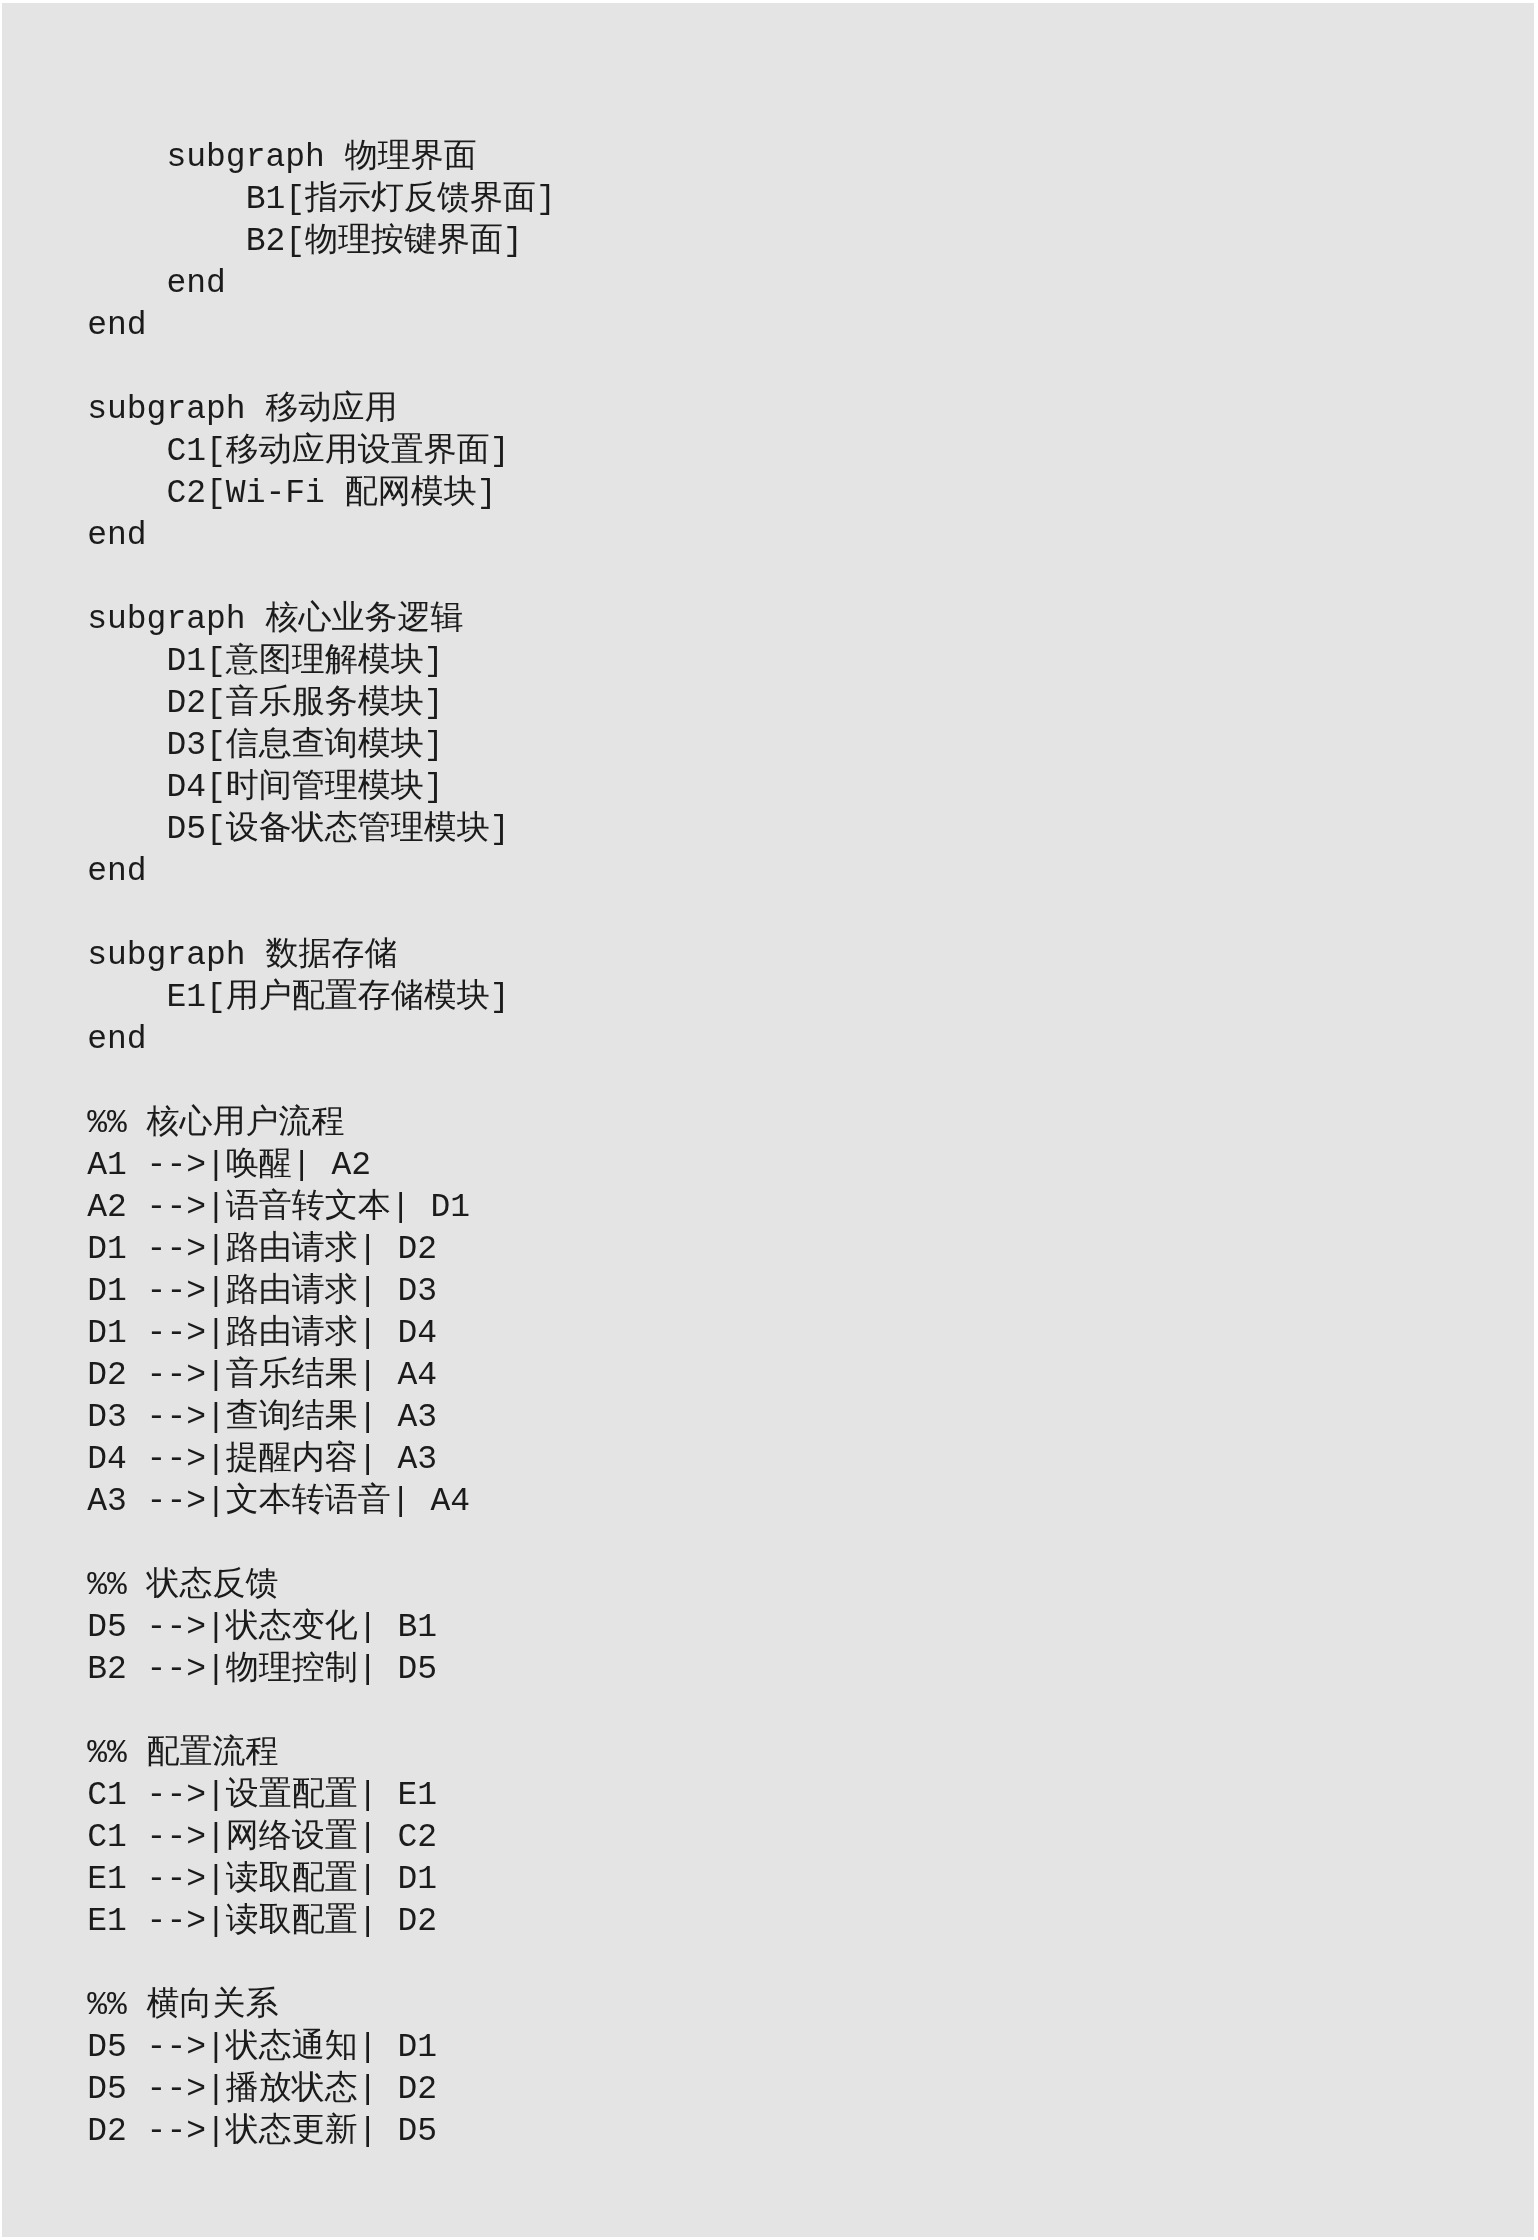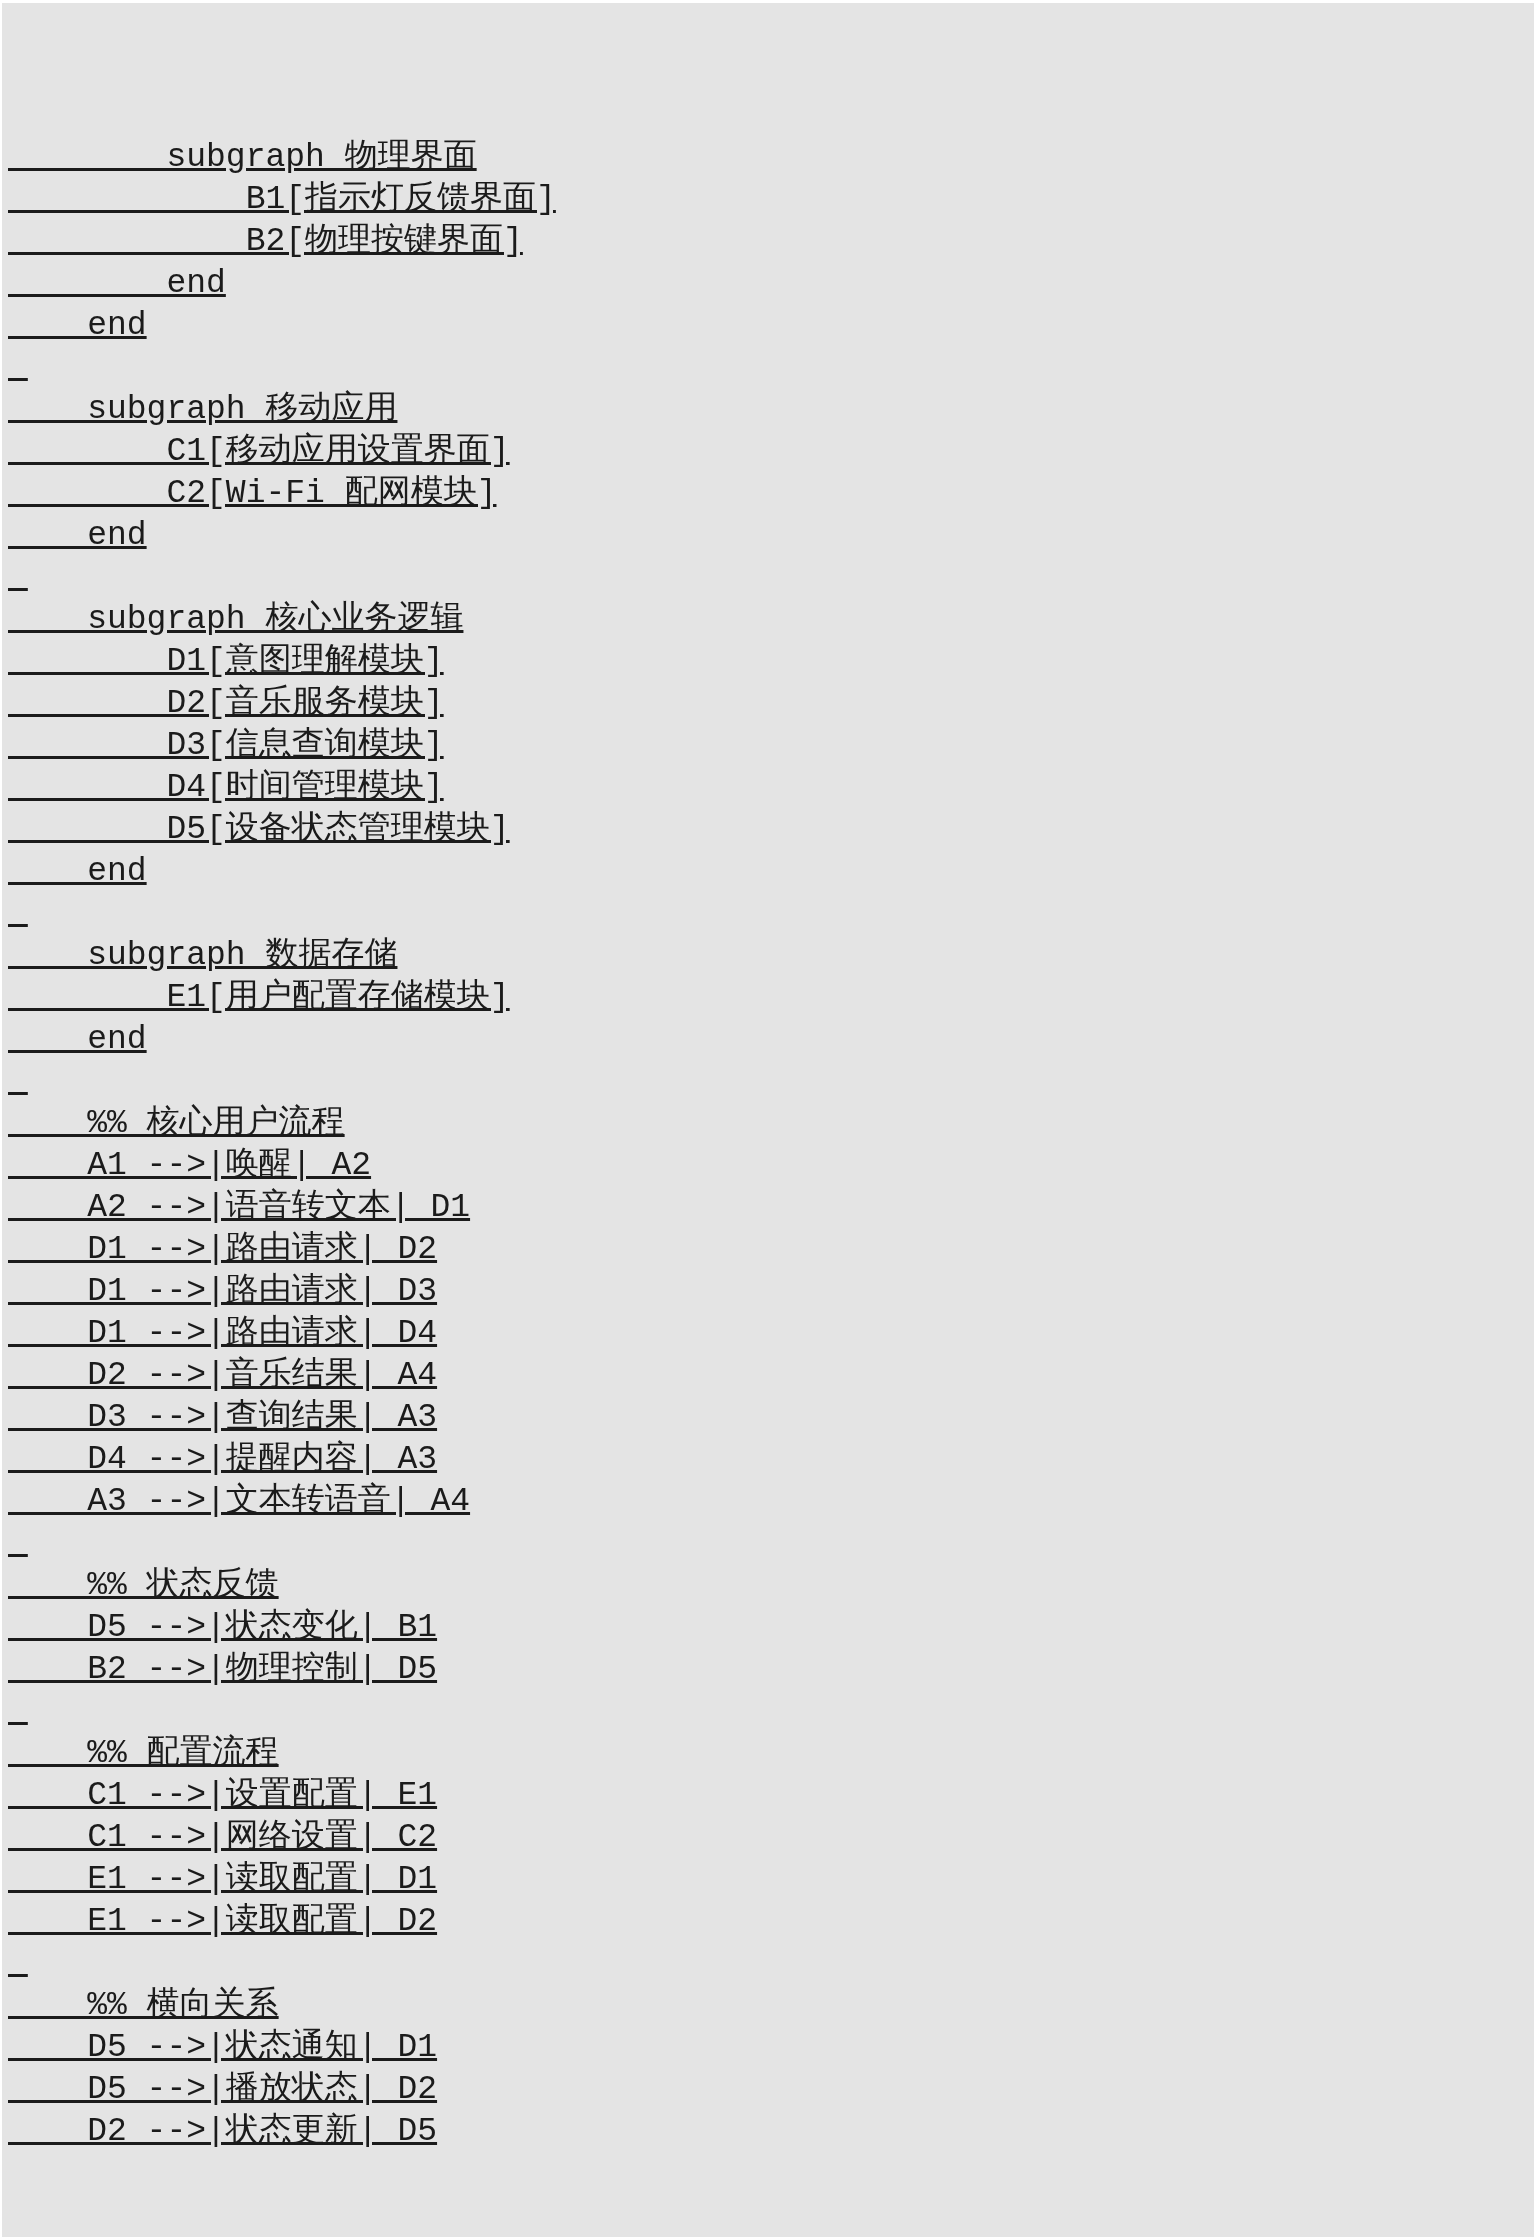--- a/index.html
+++ b/index.html
@@ -24,21 +24,20 @@
     top: 8px;
     width: 1520px;
     font-family: "Liberation Mono", "DejaVu Sans Mono", monospace;
     font-size: 33px;
     line-height: 42px;
     color: #1b1b1b;
     white-space: pre;
   }
   .line {
     height: 42px;
-    text-decoration: underline;
   }
 </style>
 </head>
 <body>
 
 <div class="page-panel">
   <div class="text-area">
 
     <div><div class="line">        subgraph 物理界面</div><div class="line">            B1[指示灯反馈界面]</div><div class="line">            B2[物理按键界面]</div><div class="line">        end</div><div class="line">    end</div><div class="line">&nbsp;</div><div class="line">    subgraph 移动应用</div><div class="line">        C1[移动应用设置界面]</div><div class="line">        C2[Wi-Fi 配网模块]</div><div class="line">    end</div><div class="line">&nbsp;</div><div class="line">    subgraph 核心业务逻辑</div><div class="line">        D1[意图理解模块]</div><div class="line">        D2[音乐服务模块]</div><div class="line">        D3[信息查询模块]</div><div class="line">        D4[时间管理模块]</div><div class="line">        D5[设备状态管理模块]</div><div class="line">    end</div><div class="line">&nbsp;</div><div class="line">    subgraph 数据存储</div><div class="line">        E1[用户配置存储模块]</div><div class="line">    end</div><div class="line">&nbsp;</div><div class="line">    %% 核心用户流程</div><div class="line">    A1 --&gt;|唤醒| A2</div><div class="line">    A2 --&gt;|语音转文本| D1</div><div class="line">    D1 --&gt;|路由请求| D2</div><div class="line">    D1 --&gt;|路由请求| D3</div><div class="line">    D1 --&gt;|路由请求| D4</div><div class="line">    D2 --&gt;|音乐结果| A4</div><div class="line">    D3 --&gt;|查询结果| A3</div><div class="line">    D4 --&gt;|提醒内容| A3</div><div class="line">    A3 --&gt;|文本转语音| A4</div><div class="line">&nbsp;</div><div class="line">    %% 状态反馈</div><div class="line">    D5 --&gt;|状态变化| B1</div><div class="line">    B2 --&gt;|物理控制| D5</div><div class="line">&nbsp;</div><div class="line">    %% 配置流程</div><div class="line">    C1 --&gt;|设置配置| E1</div><div class="line">    C1 --&gt;|网络设置| C2</div><div class="line">    E1 --&gt;|读取配置| D1</div><div class="line">    E1 --&gt;|读取配置| D2</div><div class="line">&nbsp;</div><div class="line">    %% 横向关系</div><div class="line">    D5 --&gt;|状态通知| D1</div><div class="line">    D5 --&gt;|播放状态| D2</div><div class="line">    D2 --&gt;|状态更新| D5</div></div>
 

